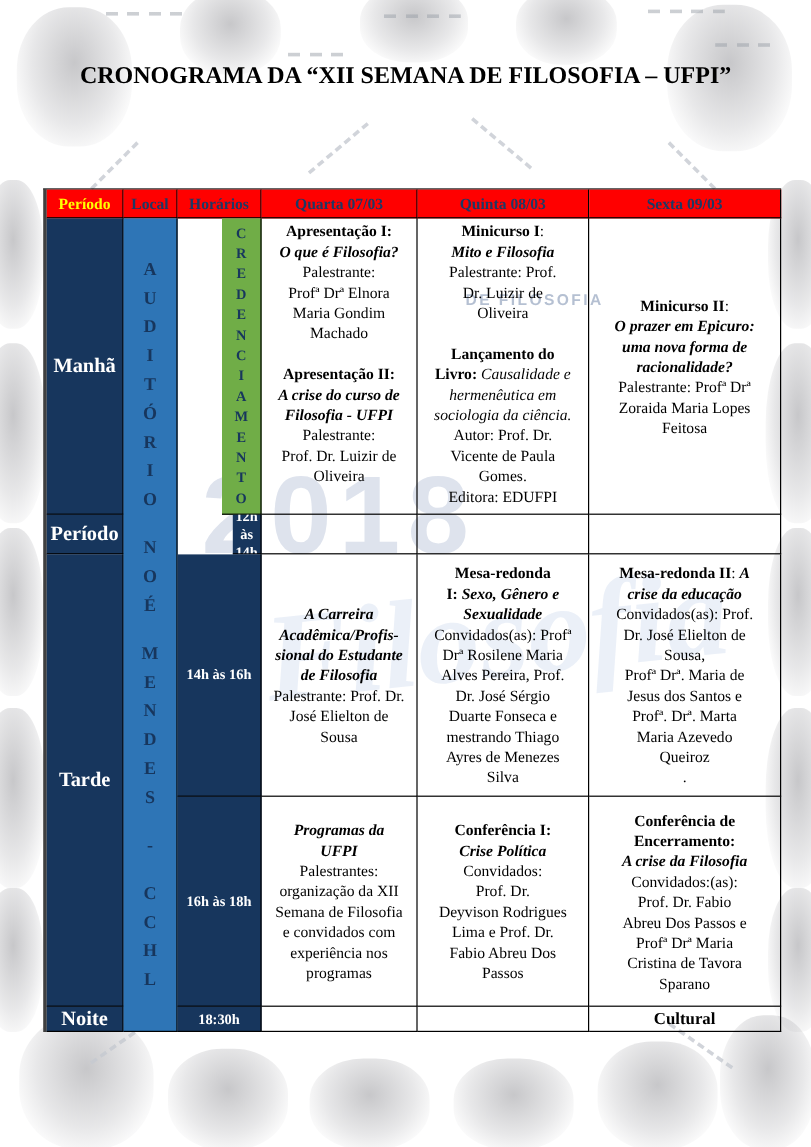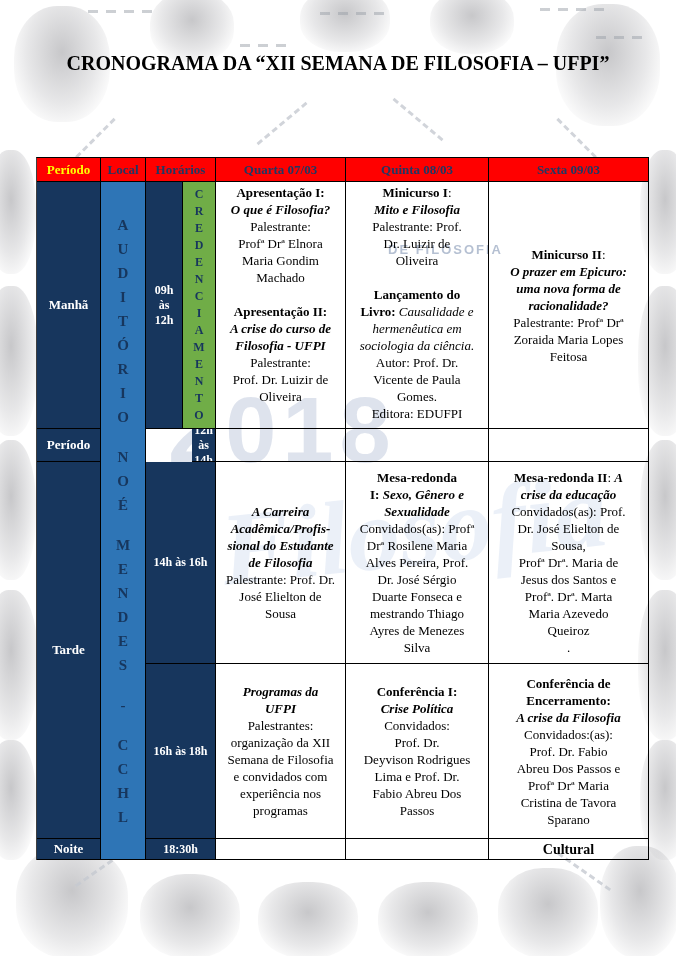--- a/index.html
+++ b/index.html
@@ -22,28 +22,28 @@
     color:rgba(120,155,205,.15);transform:rotate(-6deg);white-space:nowrap;}
   
   .title{position:absolute;left:0;top:50px;width:676px;text-align:center;z-index:2;}
   .title .l1,.title .l2{font-weight:bold;font-size:20px;line-height:27px;}
   
   .schedule{
     position:absolute;left:36px;top:157px;width:612px;height:702px;z-index:1;
     display:grid;
     grid-template-columns:64px 45px 37px 33px 130px 143px 160px;
     grid-template-rows:24px 247px 33px 202px 175px 21px;
-    border-top:1px solid #000;border-left:1px solid #404040;
+    border-top:1px solid #000;border-left:3px solid #404040;
   }
   .cell{border-right:1px solid #000;border-bottom:1px solid #000;box-sizing:border-box;
     display:flex;flex-direction:column;align-items:center;justify-content:center;
     text-align:center;overflow:hidden;}
   .hdr{background:var(--red,#f00);font-weight:bold;font-size:13px;color:var(--headtext,#17365D);}
   .hdr.yellow{color:var(--yellow,#ff0);}
-  .navy{background:var(--navy,#17365D);color:#fff;font-weight:bold;font-size:13px;}
+  .navy{background:var(--navy,#17365D);color:#fff;font-weight:bold;font-size:17px;}
   .bluecol{background:var(--blue,#2E75B6);}
   .greencol{background:var(--green,#70AD47);}
   .time{font-size:12px;line-height:15px;padding:0 2px;}
   .rich{font-size:13px;line-height:17px;padding:1px 3px;}
   .rich.top{justify-content:flex-start;padding-top:2px;}
   .b{font-weight:bold;}
   .i{font-style:italic;}
   .bi{font-weight:bold;font-style:italic;}
   .vcell{justify-content:center;}
   .vchar{font-weight:bold;color:var(--navy,#17365D);}
@@ -137,21 +137,20 @@
       <div class="vchar">S</div>
       <div class="vgap"></div>
       <div class="vchar">-</div>
       <div class="vgap"></div>
       <div class="vchar">C</div>
       <div class="vchar">C</div>
       <div class="vchar">H</div>
       <div class="vchar">L</div>
     </div>
 
-  <div class="cell navy time" style="grid-column:3;grid-row:2;">09h às 12h</div>
   <div class="cell greencol vcell cred-v" style="grid-column:4;grid-row:2;">
       <div class="vchar">C</div>
       <div class="vchar">R</div>
       <div class="vchar">E</div>
       <div class="vchar">D</div>
       <div class="vchar">E</div>
       <div class="vchar">N</div>
       <div class="vchar">C</div>
       <div class="vchar">I</div>
       <div class="vchar">A</div>

